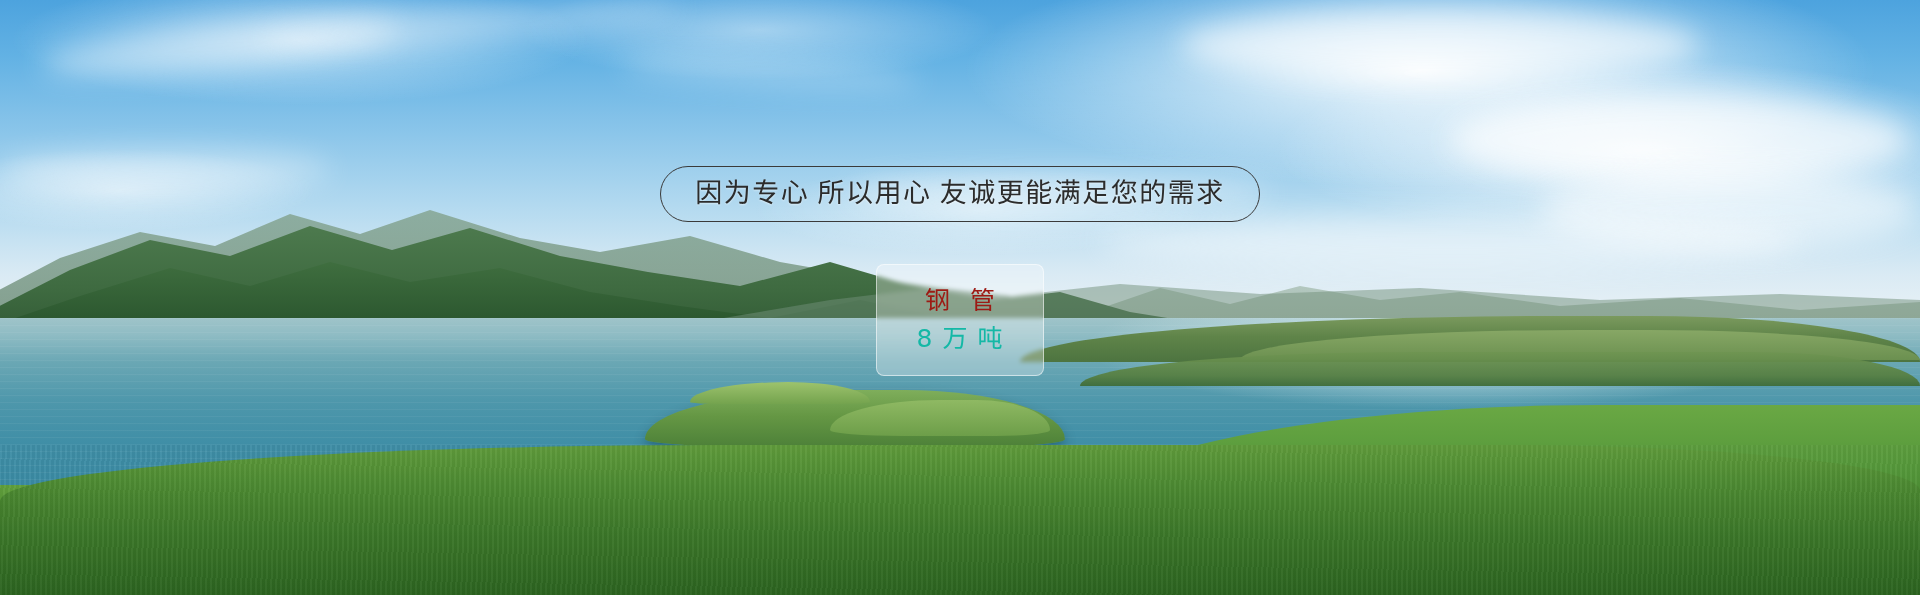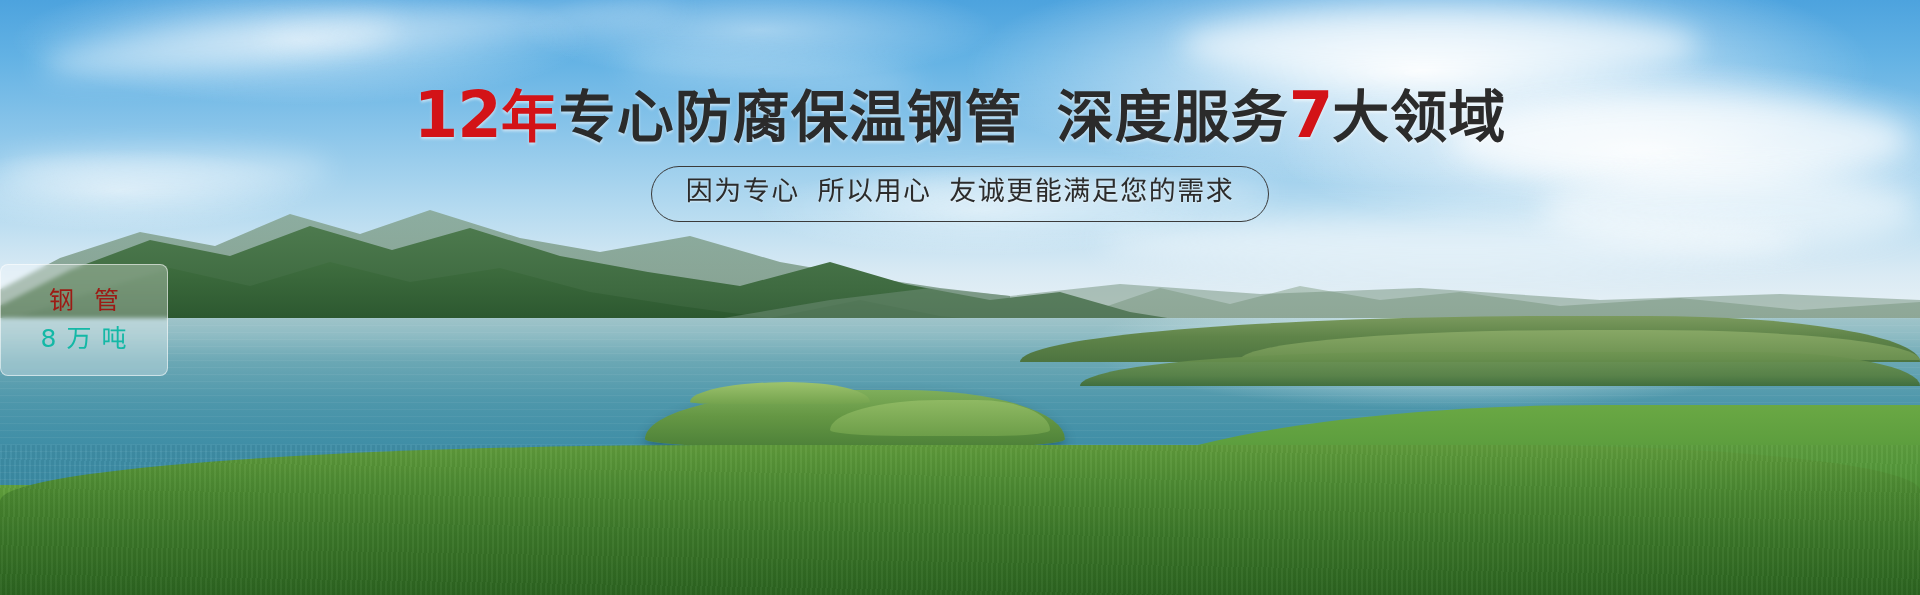--- a/index.html
+++ b/index.html
@@ -165,28 +165,28 @@
   }
   .subtitle {
     border:1.6px solid #3a3a3a;
     border-radius:30px;
     padding:9px 34px 11px;
     font-size:27px;
     line-height:34px;
     letter-spacing:1.5px;
     color:#2c2c2c;
     white-space:nowrap;
-    font-family:Liberation Mono, monospace;
+    font-family:Liberation Serif, serif;
     text-shadow:0 1px 2px rgba(255,255,255,.5);
   }
 
   
   .cards {
     position:absolute; top:264px; left:0; width:1920px;
-    display:flex; gap:8px;
+    display:flex; justify-content:center; gap:8px;
   }
   .card {
     width:168px;
     height:112px;
     background:rgba(255,255,255,.30);
     border:1px solid rgba(255,255,255,.55);
     border-radius:8px;
     backdrop-filter:blur(2px);
     display:flex;
     flex-direction:column;
@@ -278,23 +278,20 @@
   <div class="island-tuft"></div>
 
   <div class="grass-left"></div>
   <div class="grass-b"></div>
   <div class="grass">
     <div class="grass-tex"></div>
   </div>
 
   <div class="content">
 
-    <div class="headline">
-      <span class="num">12</span><span class="red">年</span><span>专心防腐保温钢管</span><span class="gap"></span><span>深度服务</span><span class="num">7</span><span>大领域</span>
-    </div>
 
     <div class="subtitle-wrap">
       <div class="subtitle">因为专心 所以用心  友诚更能满足您的需求</div>
     </div>
 
     <div class="cards">
 
       <div class="card">
         <div class="card-label">钢 管</div>
         <div class="card-value"><span>8 万 吨</span></div>

